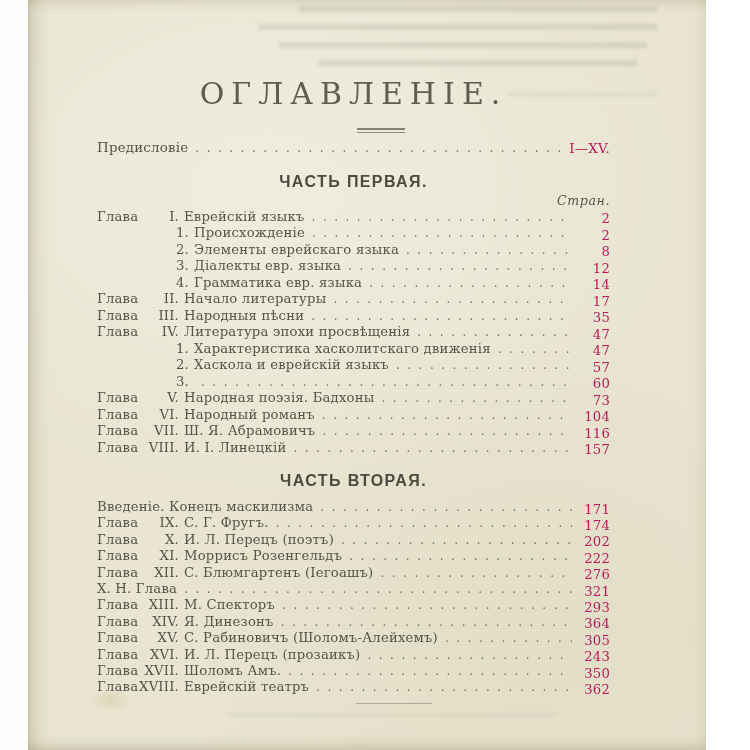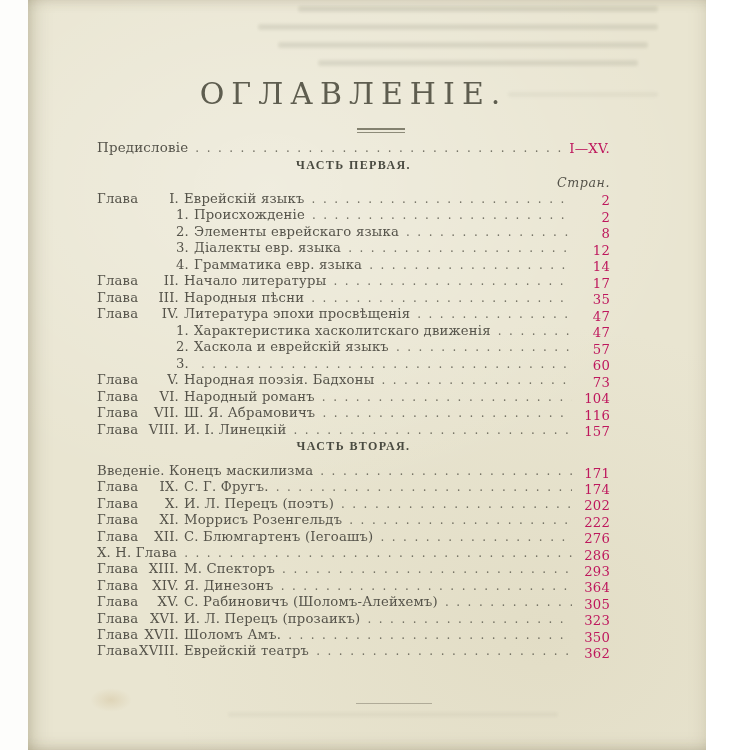--- a/index.html
+++ b/index.html
@@ -58,23 +58,23 @@
   .row .title { flex:none; white-space:nowrap; }
   .row .leader {
     flex:1; overflow:hidden; white-space:nowrap; margin:0 4px 0 7px;
     letter-spacing:7.5px; color:#5f5d51; opacity:0.85; font-size:12px;
   }
   .row .pagenum { flex:none; min-width:34px; text-align:right; position:relative; top:2.5px; color:#be185d; }
 
   .preface-row { margin-bottom:0; font-size:13.4px; }
 
   .part-heading {
-    text-align:center; font-family:Liberation Serif, serif; font-weight:bold;
-    font-size:12px; letter-spacing:1.4px; color:#4a4b41;
-    margin-top:1px;
+    text-align:center; font-family:Liberation Sans, sans-serif; font-weight:bold;
+    font-size:16px; letter-spacing:1.4px; color:#4a4b41;
+    margin-top:16px;
   }
   .col-header {
     text-align:right; font-style:italic; font-size:12.6px; color:#55534a;
     letter-spacing:0.6px; margin-top:3px; margin-bottom:1px; line-height:13px;
   }
   .part-rows { margin-top:2px; }
   .part-2 .part-rows { margin-top:9px; }
 </style>
 </head>
 <body>
@@ -251,21 +251,21 @@
     <span class="prefix">Глава</span>
     <span class="num">XII.</span>
     <span class="title">С. Блюмгартенъ (Іегоашъ)</span>
     <span class="leader">..........................................................................................</span>
     <span class="pagenum">276</span>
   </div>
             <div class="row noindent">
 
     <span class="title">Х. Н. Глава</span>
     <span class="leader">..........................................................................................</span>
-    <span class="pagenum">286</span>
+    <span class="pagenum">321</span>
   </div>
             <div class="row">
     <span class="prefix">Глава</span>
     <span class="num">XIII.</span>
     <span class="title">М. Спекторъ</span>
     <span class="leader">..........................................................................................</span>
     <span class="pagenum">293</span>
   </div>
             <div class="row">
     <span class="prefix">Глава</span>
@@ -279,21 +279,21 @@
     <span class="num">XV.</span>
     <span class="title">С. Рабиновичъ (Шоломъ-Алейхемъ)</span>
     <span class="leader">..........................................................................................</span>
     <span class="pagenum">305</span>
   </div>
             <div class="row">
     <span class="prefix">Глава</span>
     <span class="num">XVI.</span>
     <span class="title">И. Л. Перецъ (прозаикъ)</span>
     <span class="leader">..........................................................................................</span>
-    <span class="pagenum">323</span>
+    <span class="pagenum">243</span>
   </div>
             <div class="row">
     <span class="prefix">Глава</span>
     <span class="num">XVII.</span>
     <span class="title">Шоломъ Амъ.</span>
     <span class="leader">..........................................................................................</span>
     <span class="pagenum">350</span>
   </div>
             <div class="row">
     <span class="prefix">Глава</span>

